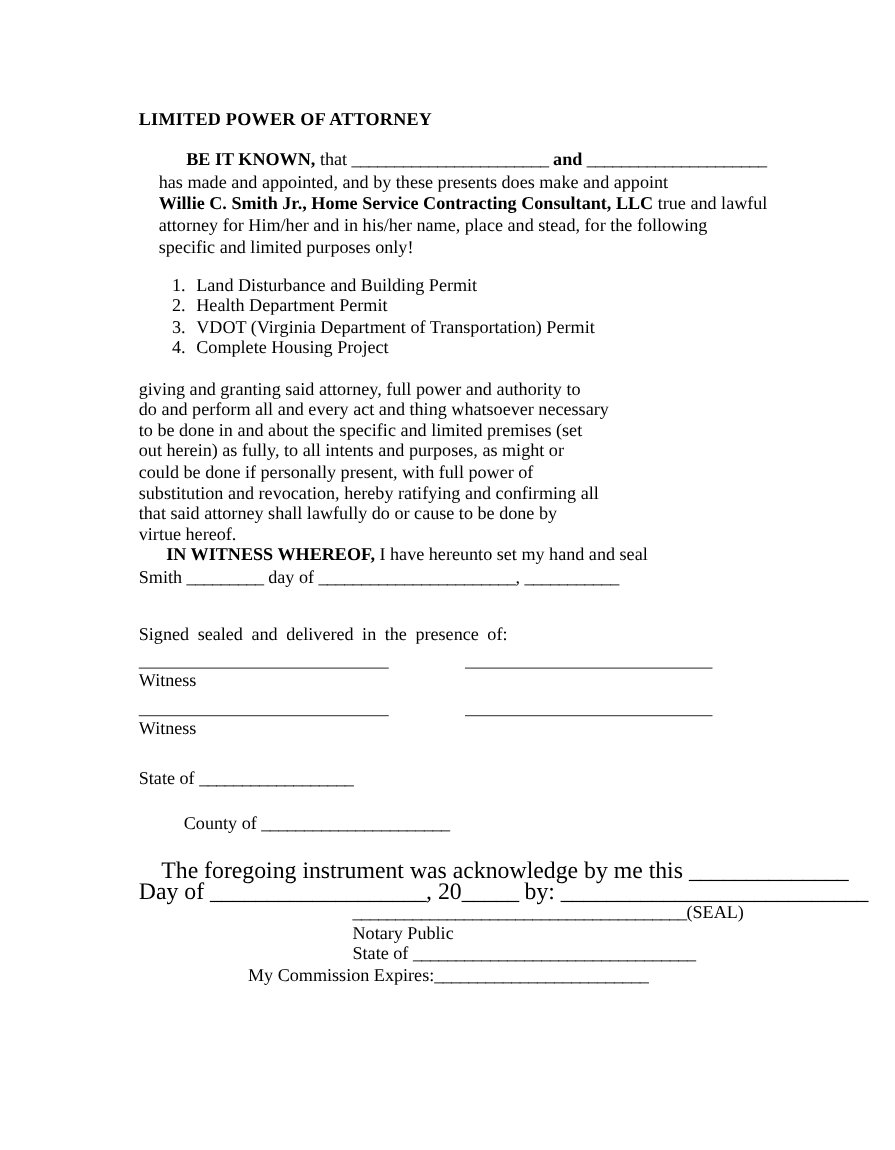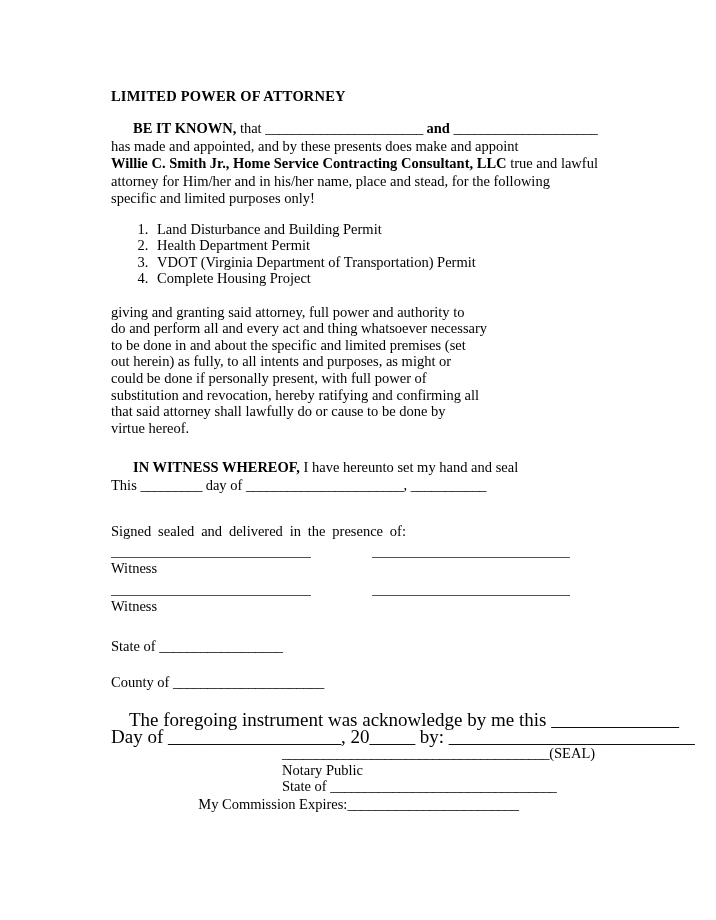--- a/index.html
+++ b/index.html
@@ -35,21 +35,21 @@
     letter-spacing: 0.2px;
     margin: 0 0 16px 0;
     line-height: 16px;
   }
 
   .para {
     font-size: 14.5px;
     line-height: 17.6px;
     margin: 0;
   }
-  .para .line { white-space: nowrap; }
+  .para .line { white-space: nowrap; margin-left: 16px; }
   .indent-first { padding-left: 22px; }
 
   b, .b { font-weight: bold; }
 
   
   .blk {
     font-weight: normal;
     letter-spacing: -0.4px;
     font-family: "Liberation Serif", "DejaVu Serif", serif;
   }
@@ -65,21 +65,20 @@
     margin: 0;
   }
 
   .body-para {
     margin-top: 17px;
     font-size: 14.5px;
     line-height: 16.6px;
   }
 
   .witness-head {
-    margin-top: 23px;
     font-size: 14.5px;
     line-height: 17.5px;
   }
 
   .signed-line {
     margin-top: 29px;
     font-size: 14.5px;
     word-spacing: 3.2px;
   }
 
@@ -99,21 +98,21 @@
   .rule.right { left: 261px; width: 198px; }
   .sig-label {
     position: absolute;
     left: 0;
     top: 3px;
     font-size: 14.5px;
     line-height: 16px;
   }
 
   .state-line   { margin-top: 5px;  font-size: 14.5px; }
-  .county-line  { margin-top: 19px; font-size: 14.5px; }
+  .county-line  { margin-top: 19px; font-size: 14.5px; margin-left: 36px; }
 
   .ack {
     margin-top: 21px;
     font-size: 19px;
     line-height: 16.4px;
   }
   .ack .line { white-space: nowrap; }
   .ack .ind { padding-left: 18px; }
 
   .notary {
@@ -159,21 +158,21 @@
       <div class="line">to be done in and about the specific and limited premises (set</div>
       <div class="line">out herein) as fully, to all intents and purposes, as might or</div>
       <div class="line">could be done if personally present, with full power of</div>
       <div class="line">substitution and revocation, hereby ratifying and confirming all</div>
       <div class="line">that said attorney shall lawfully do or cause to be done by</div>
       <div class="line">virtue hereof.</div>
     </div>
 
     <div class="witness-head">
       <div class="line indent-first"><span class="b">IN WITNESS WHEREOF,</span><span> I have hereunto set my hand and seal</span></div>
-      <div class="line"><span>This </span><span class="blk">_________</span><span> day of </span><span class="blk">_______________________</span><span>, </span><span class="blk">___________</span></div>
+      <div class="line"><span>Smith </span><span class="blk">_________</span><span> day of </span><span class="blk">_______________________</span><span>, </span><span class="blk">___________</span></div>
     </div>
 
     <div class="signed-line">Signed sealed and delivered in the presence of:</div>
 
     <div class="sig-rows">
       <div class="sig-row">
         <div class="rule left"></div>
         <div class="rule right"></div>
         <div class="sig-label">Witness</div>
       </div>

